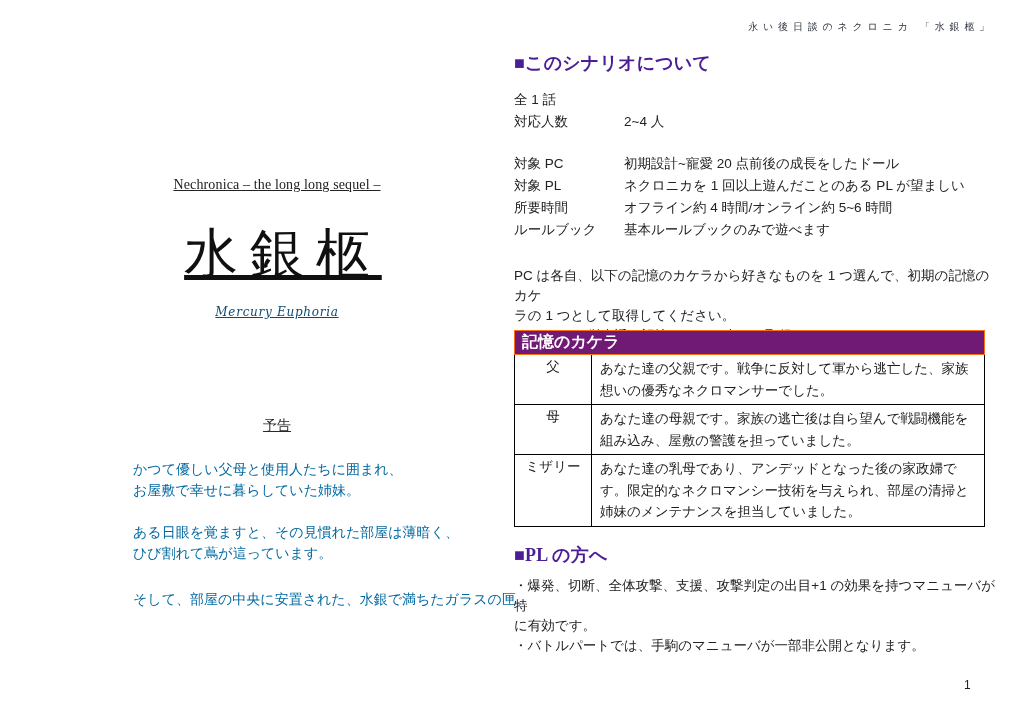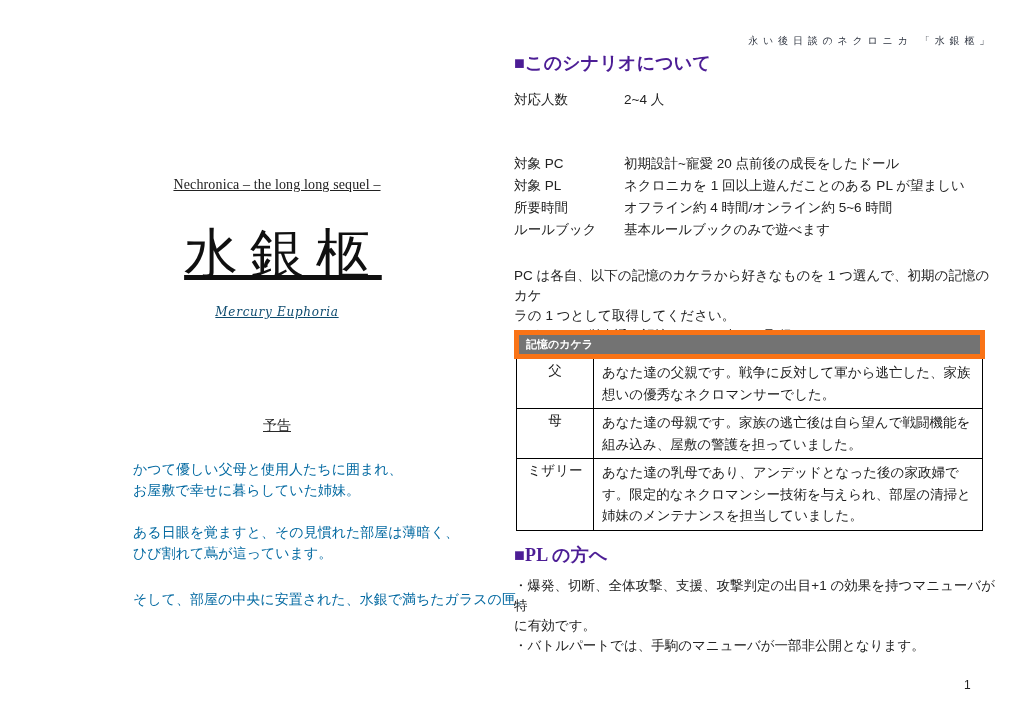--- a/index.html
+++ b/index.html
@@ -3,21 +3,21 @@
 <meta charset="utf-8">
 <style>
   html,body{margin:0;padding:0;}
   body{
     width:1024px;height:724px;background:#ffffff;position:relative;
     font-family:"Liberation Sans",sans-serif;color:#1f1f1f;overflow:hidden;
   }
   .running-title{
     position:absolute;top:20px;right:30px;
     font-family:"Liberation Serif",serif;font-size:10px;color:#2e3440;
-    letter-spacing:0.48em;white-space:nowrap;margin-top:14px;
+    letter-spacing:0.48em;white-space:nowrap;
   }
   
   .cover-center{position:absolute;left:60px;width:434px;text-align:center;text-decoration:underline;}
   .series-line{top:177px;font-family:"Liberation Serif",serif;font-size:14px;color:#222;letter-spacing:0.01em;}
   .main-title{
     top:222px;font-family:"DejaVu Serif",serif;font-size:54px;font-weight:400;color:#101010;
     letter-spacing:0.22em;text-indent:0.22em;line-height:1.2;
   }
   .title-script{top:305px;font-family:"DejaVu Serif",serif;font-style:italic;font-size:12px;color:#0c4a6e;letter-spacing:0.06em;}
   .preview-heading{top:417px;font-size:14px;color:#2a2a2a;}
@@ -40,22 +40,22 @@
   .info-value{flex:1;}
   .intro-para{
     position:absolute;left:514px;top:266px;width:478px;font-size:13.5px;line-height:20px;
     color:#222;white-space:pre-line;
   }
   .memory-table{
     position:absolute;left:514px;top:330px;width:471px;
     border-collapse:collapse;font-size:13.5px;color:#1c1c1c;
   }
   .memory-table th{
-    background:#737373;color:#ffffff;font-weight:bold;text-align:left;
-    padding:1px 7px;font-size:11px;height:17px;border:5px solid #f97316;
+    background:#701a75;color:#ffffff;font-weight:bold;text-align:left;
+    padding:1px 7px;font-size:16px;height:17px;border:1px solid #f97316;
   }
   .memory-table td{border:1px solid #000;vertical-align:top;}
   .memory-table td.cell-name{width:72px;text-align:center;padding:3px 2px;}
   .memory-table td.cell-desc{padding:3px 8px;line-height:21.5px;}
   .pl-bullets{position:absolute;left:514px;top:576px;width:482px;font-size:13.5px;line-height:20px;color:#222;}
   .pl-bullet{white-space:pre-line;}
   .page-number{position:absolute;left:964px;top:678px;font-size:12px;color:#222;}
 </style>
 </head>
 <body>
@@ -70,20 +70,24 @@
   <div class="cover-center preview-heading">予告</div>
   <div class="cover-para p1">かつて優しい父母と使用人たちに囲まれ、
 お屋敷で幸せに暮らしていた姉妹。</div>
   <div class="cover-para p2">ある日眼を覚ますと、その見慣れた部屋は薄暗く、
 ひび割れて蔦が這っています。</div>
   <div class="cover-para p3">そして、部屋の中央に安置された、水銀で満ちたガラスの匣。</div>
 
   <div class="sec-heading h-about">■このシナリオについて</div>
 
   <div class="info-group g1">
+    <div class="info-row">
+      <span class="info-label">全 1 話</span>
+      <span class="info-value"></span>
+    </div>
     <div class="info-row">
       <span class="info-label">対応人数</span>
       <span class="info-value">2~4 人</span>
     </div>
   </div>
 
   <div class="info-group g2">
     <div class="info-row">
       <span class="info-label">対象 PC</span>
       <span class="info-value">初期設計~寵愛 20 点前後の成長をしたドール</span>

